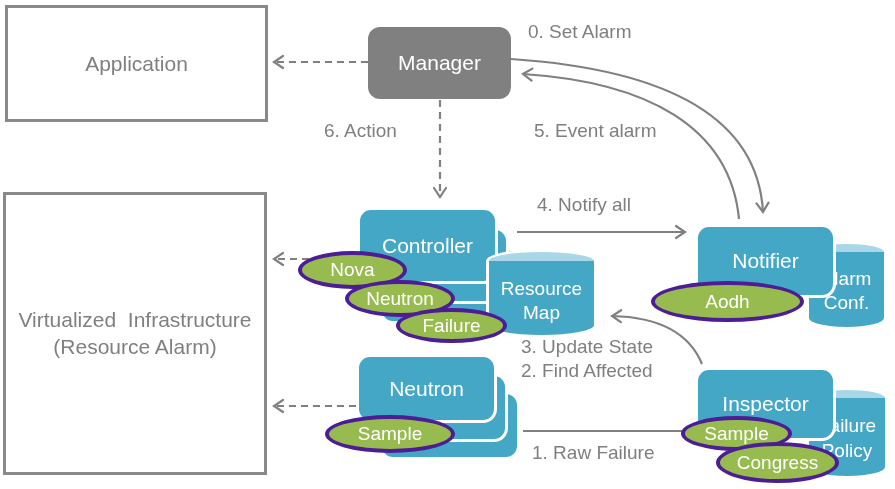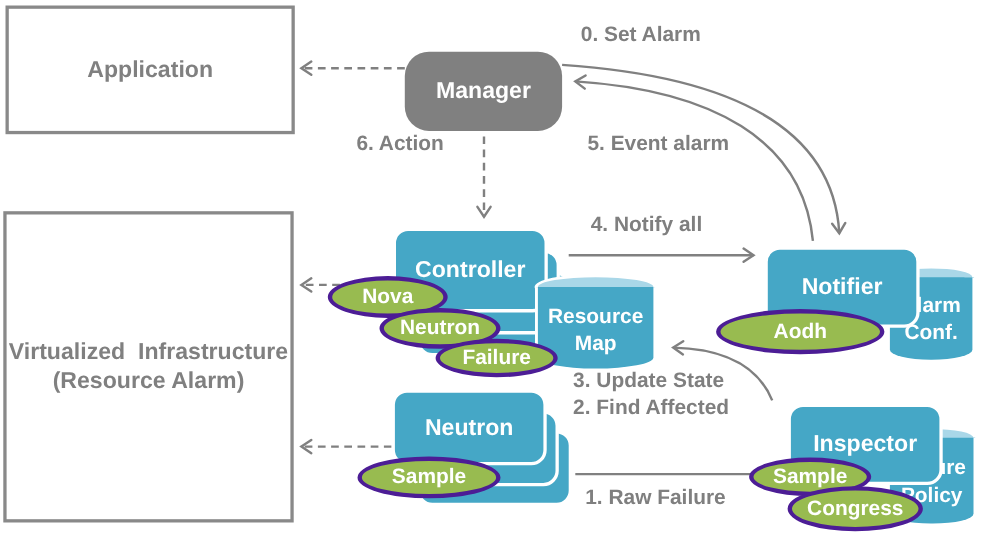--- a/index.html
+++ b/index.html
@@ -1,30 +1,29 @@
 <!DOCTYPE html>
 <html><head>
 <meta charset="utf-8">
 <style>
   html,body{margin:0;padding:0;background:#fff;}
   #canvas{
     position:relative;width:895px;height:489px;background:#fff;overflow:hidden;
     font-family:"Liberation Sans",sans-serif;
-    font-weight:bold;
   }
   #arrows{position:absolute;left:0;top:0;width:895px;height:489px;}
   .graybox{
     position:absolute;box-sizing:border-box;background:#fff;border:3px solid #898989;
     display:flex;flex-direction:column;align-items:center;justify-content:center;
     color:#808080;font-size:21px;text-align:center;
   }
   .vi-line{white-space:pre-wrap;line-height:1.25;}
   .mgr{
-    position:absolute;box-sizing:border-box;background:#808080;border-radius:22px;
-    display:flex;align-items:center;justify-content:center;color:#fff;font-size:21px;margin-top:20px;
+    position:absolute;box-sizing:border-box;background:#808080;border-radius:12px;
+    display:flex;align-items:center;justify-content:center;color:#fff;font-size:21px;
   }
   .node{
     position:absolute;box-sizing:border-box;background:#45a7c6;border:3px solid #fff;
     border-radius:14px;display:flex;align-items:center;justify-content:center;
     color:#fff;font-size:21px;
   }
   .ellipse{
     position:absolute;box-sizing:border-box;background:#98bb50;border:4px solid #4c1d95;
     border-radius:50%;display:flex;align-items:center;justify-content:center;
     color:#fff;font-size:19px;
@@ -140,21 +139,21 @@
 
   <div class="cyl" style="left:806px;top:387px;width:82px;height:92px">
     <div class="cyl-top" style="height:22px"></div>
     <div class="cyl-body" style="top:11px;height:81px;border-radius:0 0 40px 40px / 0 0 12px 12px"></div>
     <div class="cyl-text" style="top:13px;bottom:2px">
       <div>Failure</div>
       <div>Policy</div>
     </div>
   </div>
 
-  <div class="node" style="left:716px;top:367px;width:141px;height:74px">
+  <div class="node" style="left:695px;top:367px;width:141px;height:74px">
     <span>Inspector</span>
   </div>
   <div class="ellipse" style="left:681px;top:416px;width:111px;height:35px">
     <span>Sample</span>
   </div>
   <div class="ellipse" style="left:716px;top:442px;width:123px;height:41px">
     <span>Congress</span>
   </div>
 
 </div>

